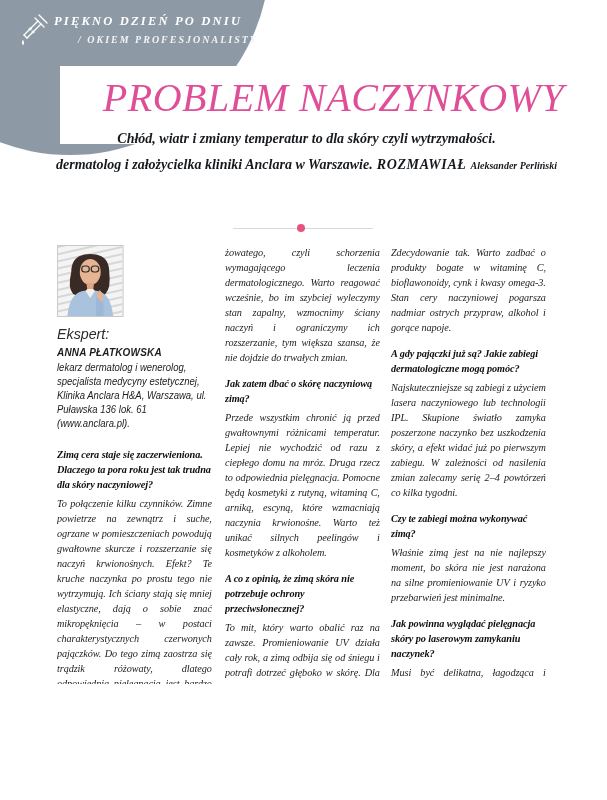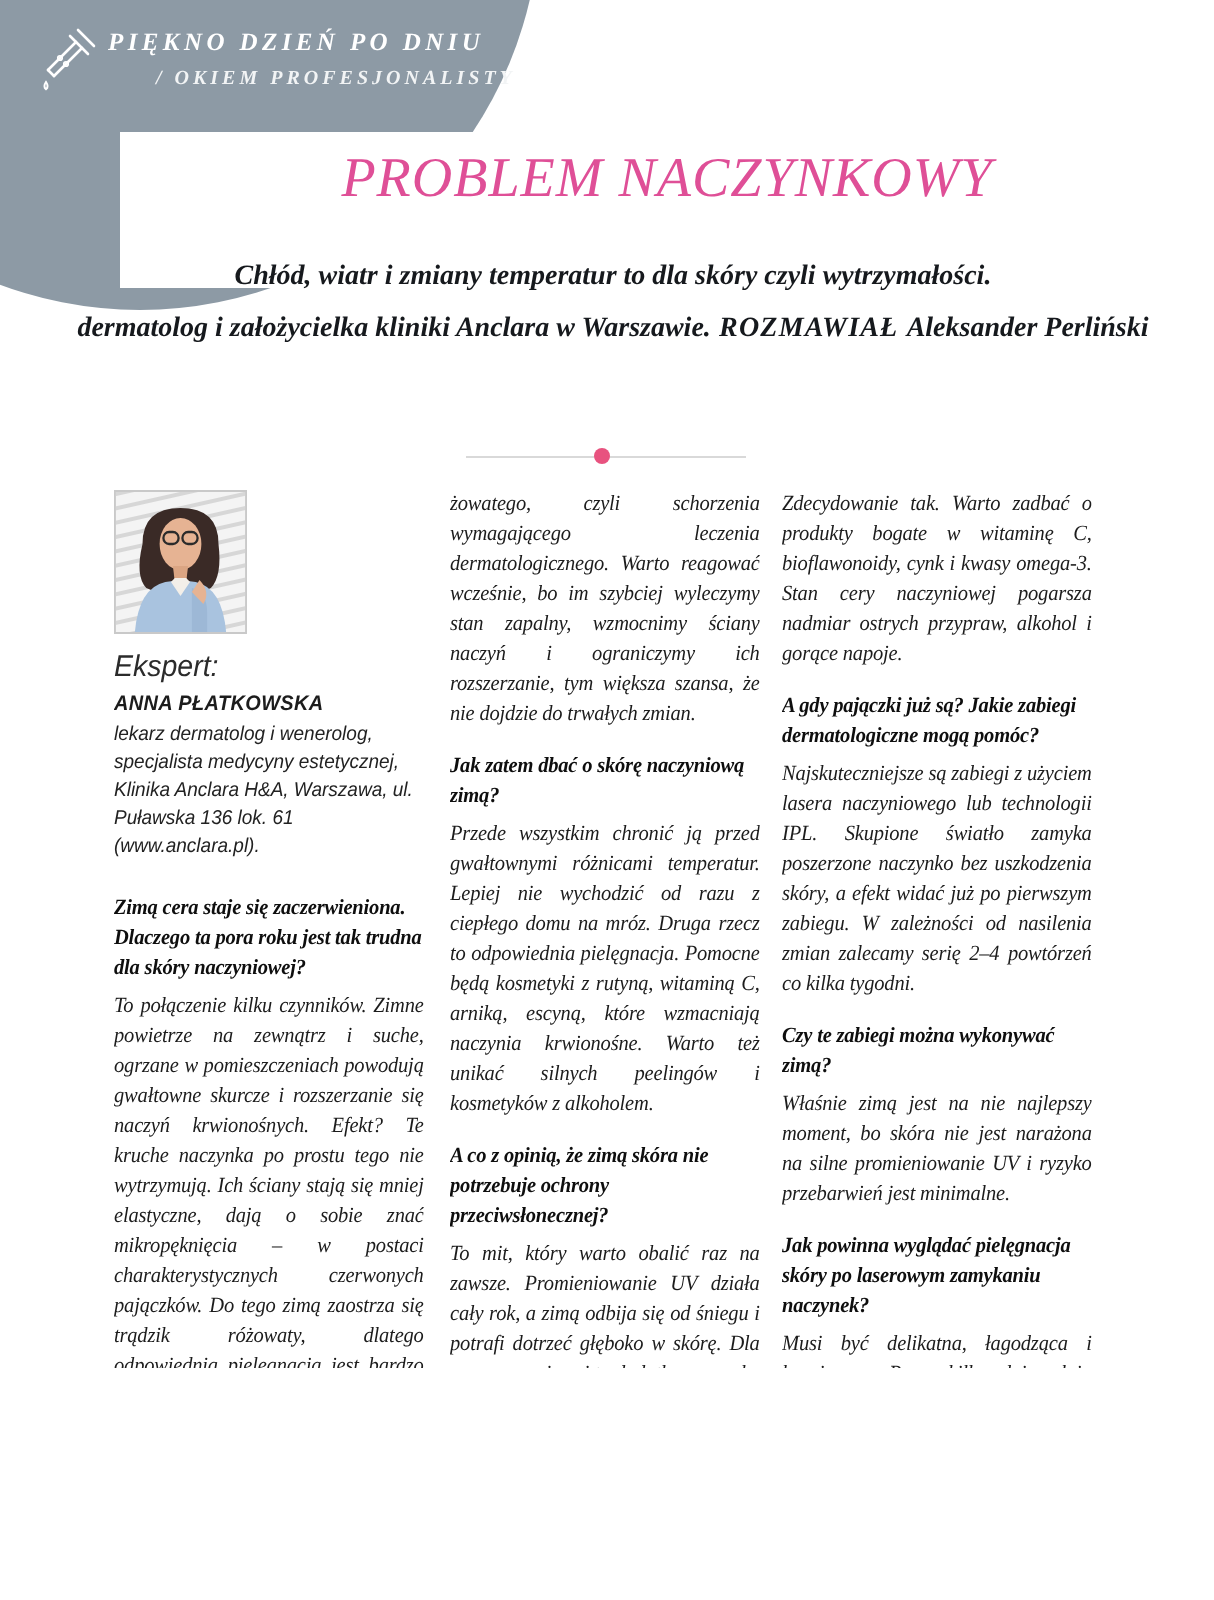--- a/index.html
+++ b/index.html
@@ -8,27 +8,27 @@
 
   
   .blob{position:absolute;left:-130px;top:-245px;width:400px;height:400px;border-radius:50%;background:#8d9aa5;z-index:1;}
   .kicker{position:absolute;z-index:2;color:#ffffff;font-weight:bold;}
   .kicker1{left:54px;top:14px;font-size:12.5px;letter-spacing:2.2px;}
   .kicker2{left:54px;top:34px;font-size:10px;letter-spacing:2px;color:#f2f4f5;margin-left:24px;}
   .dropper{position:absolute;left:18px;top:13px;z-index:2;}
 
   
   .title-panel{position:absolute;left:60px;top:66px;width:547px;height:78px;background:#ffffff;z-index:3;text-align:center;}
-  .title{margin-top:8px;font-size:28px;letter-spacing:0.5px;color:#df4f97;font-weight:normal;white-space:nowrap;}
+  .title{margin-top:8px;font-size:40px;letter-spacing:0.5px;color:#df4f97;font-weight:normal;white-space:nowrap;}
 
   
   .intro{position:absolute;left:20px;right:14px;top:126px;z-index:4;text-align:center;font-weight:bold;font-size:14px;line-height:26px;color:#16191d;}
   .intro .iline{white-space:nowrap;}
   .credit-label{font-size:14px;letter-spacing:0.6px;font-weight:bold;}
-  .credit-name{font-size:14px;font-weight:bold;}
+  .credit-name{font-size:10px;font-weight:bold;}
 
   
   .rule{position:absolute;left:233px;top:228px;width:140px;height:1px;background:#d9d9d9;z-index:4;}
   .rule-dot{position:absolute;left:297px;top:224px;width:8px;height:8px;border-radius:50%;background:#e8527f;z-index:5;}
 
   
   .col{position:absolute;top:245px;height:525px;width:163px;overflow:hidden;transform:scaleX(0.95);transform-origin:0 0;z-index:4;}
   #col1{left:57px;} #col2{left:225px;} #col3{left:391px;}
   .a{font-size:10.8px;line-height:15px;letter-spacing:-0.1px;text-align:justify;margin:0 0 0 0;}
   .q{font-size:10.8px;line-height:15px;letter-spacing:-0.1px;font-weight:bold;color:#0e0e0e;margin:11px 0 4px 0;text-align:left;}

